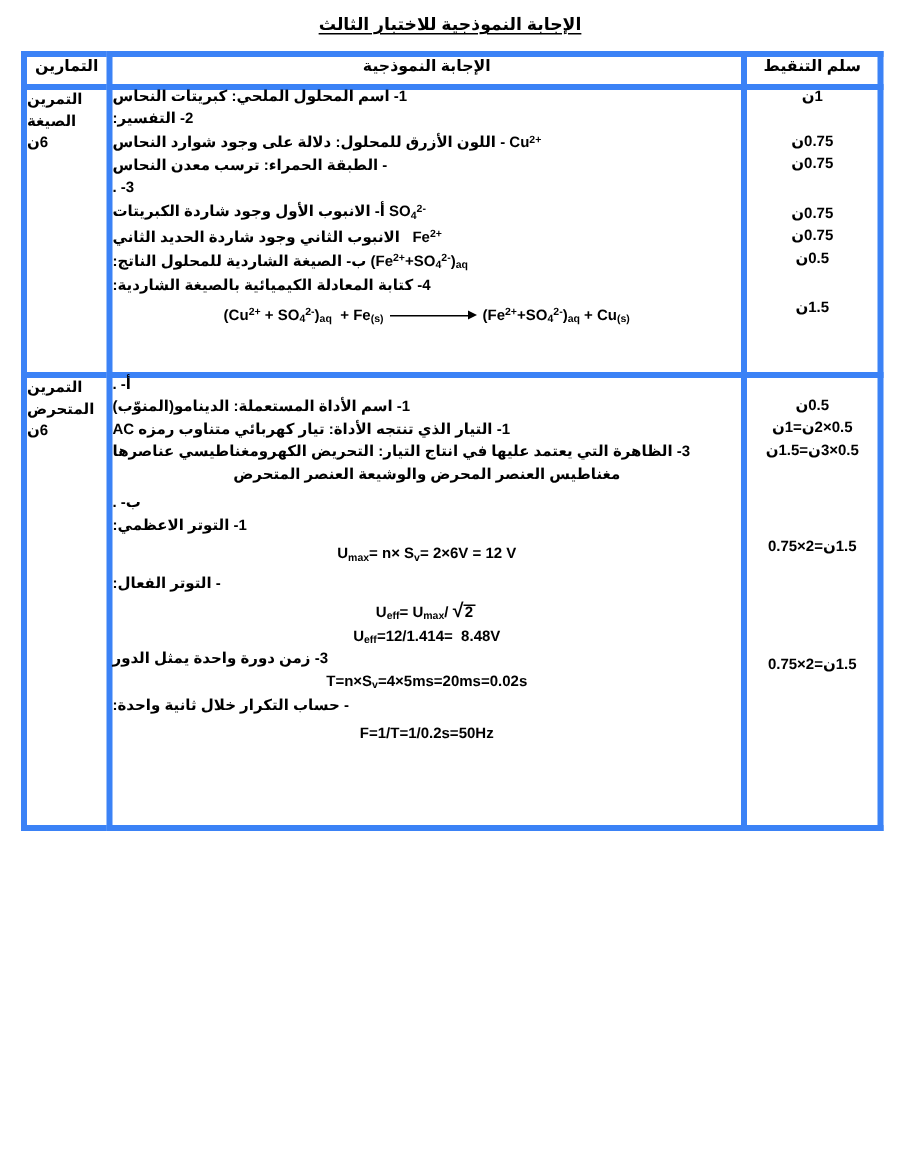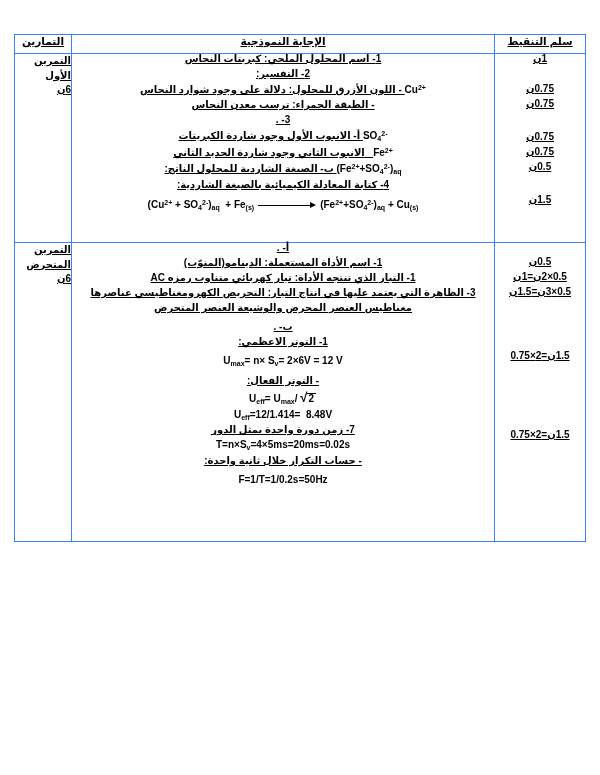--- a/index.html
+++ b/index.html
@@ -41,42 +41,41 @@
   .answer-table {
     position: absolute;
     left: 14px;
     top: 34px;
     width: 571px;
     border-collapse: collapse;
     table-layout: fixed;
     direction: rtl;
   }
   .answer-table td, .answer-table th {
-    border: 1px solid #3b82f6;
+    border: 4px solid #3b82f6;
     padding: 0;
     vertical-align: top;
-    text-decoration: underline;
   }
 
   col.c-ex   { width: 57px; }
   col.c-ans  { width: 423px; }
   col.c-mark { width: 91px; }
 
   .hdr {
     text-align: center;
     font-size: 10.5px;
     font-weight: bold;
     height: 18px;
     vertical-align: middle;
     padding: 2px 0 3px 0;
   }
 
   
   .ex-cell {
-    text-align: right;
+    text-align: left;
     font-size: 10px;
     font-weight: bold;
     padding-top: 6px;
     line-height: 1.45;
   }
   .ex-cell .ln { display: block; }
 
   
   .mark-cell {
     font-size: 10px;
@@ -96,21 +95,21 @@
     font-size: 10px;
     font-weight: bold;
     padding: 5px 8px 5px 8px;
     line-height: 1.0;
     direction: rtl;
   }
   .ans-cell .line {
     display: block;
     white-space: nowrap;
   }
-  .r  { text-align: center; }
+  .r  { text-align: left; }
   .ctr{ text-align: center; }
 
   .ltr {
     direction: ltr;
     unicode-bidi: embed;
     display: inline-block;
   }
 
   sub { font-size: 7px; vertical-align: -0.25em; }
   sup { font-size: 7px; vertical-align: 0.45em; }
@@ -150,20 +149,23 @@
   .sp-sm { display: block; height: 5px; }
   .sp-md { display: block; height: 9px; }
   .sp-lg { display: block; height: 14px; }
   .sp-xl { display: block; height: 20px; }
 </style>
 </head>
 <body>
 
 <div class="page">
 
+  <div class="doc-title">
+    <span class="ul">الإجابة النموذجية للاختبار الثالث</span>
+  </div>
 
   <table class="answer-table">
     <colgroup>
       <col class="c-mark">
       <col class="c-ans">
       <col class="c-ex">
     </colgroup>
     <thead>
       <tr>
         <th class="hdr">سلم التنقيط</th>
@@ -225,21 +227,21 @@
           <span class="sp-sm"></span>
           <span class="line r">4- كتابة المعادلة الكيميائية بالصيغة الشاردية:</span>
           <span class="sp-md"></span>
           <span class="line ctr">
             <span class="ltr">(Cu<sup>2+</sup> + SO<sub>4</sub><sup>2-</sup>)<sub>aq</sub> &nbsp;+ Fe<sub>(s)</sub><span class="arrow"></span>(Fe<sup>2+</sup>+SO<sub>4</sub><sup>2-</sup>)<sub>aq</sub> + Cu<sub>(s)</sub></span>
           </span>
         </td>
 
         <td class="ex-cell">
           <span class="ln">التمرين</span>
-          <span class="ln">الأول</span>
+          <span class="ln">الصيغة</span>
           <span class="ln">6ن</span>
         </td>
       </tr>
 
       <tr>
 
         <td class="mark-cell" style="height:298px;">
           <span class="sp-lg"></span>
           <span class="m">0.5ن</span>
           <span class="sp-sm"></span>
@@ -279,21 +281,21 @@
           <span class="line r">-   التوتر الفعال:</span>
           <span class="sp-sm"></span>
           <span class="line ctr">
             <span class="ltr">U<sub>eff</sub>= U<sub>max</sub>/ <span class="radical">√</span><span class="sqrt">2</span></span>
           </span>
           <span class="sp-sm"></span>
           <span class="line ctr">
             <span class="ltr">U<sub>eff</sub>=12/1.414=&nbsp; 8.48V</span>
           </span>
           <span class="sp-sm"></span>
-          <span class="line r">7- زمن دورة واحدة يمثل الدور</span>
+          <span class="line r">3- زمن دورة واحدة يمثل الدور</span>
           <span class="sp-sm"></span>
           <span class="line ctr">
             <span class="ltr">T=n×S<sub>v</sub>=4×5ms=20ms=0.02s</span>
           </span>
           <span class="sp-sm"></span>
           <span class="line r">-   حساب التكرار خلال ثانية واحدة:</span>
           <span class="sp-md"></span>
           <span class="line ctr">
             <span class="ltr">F=1/T=1/0.2s=50Hz</span>
           </span>

